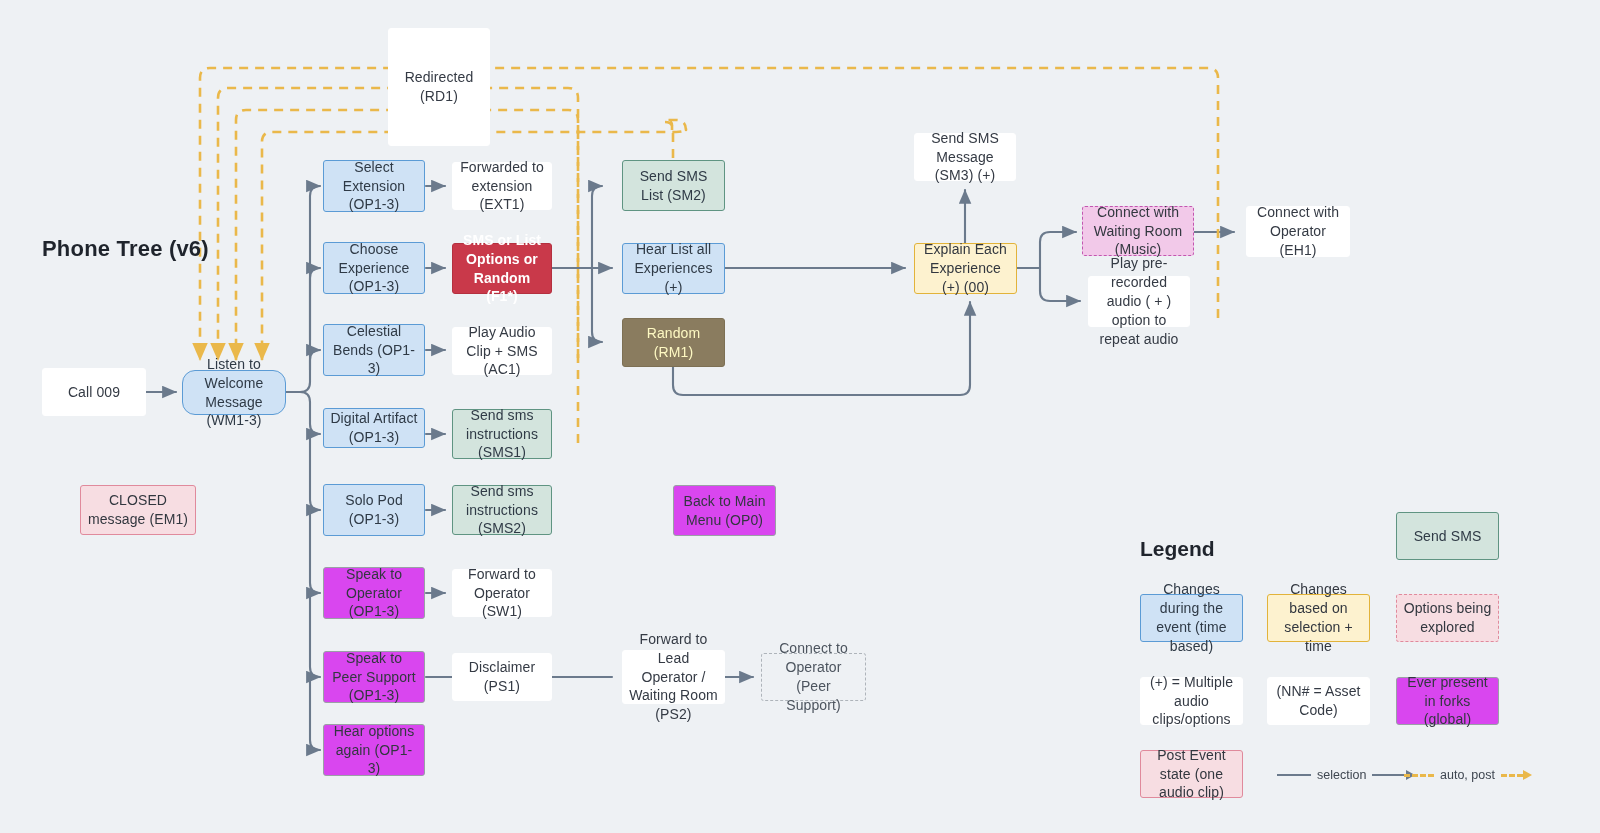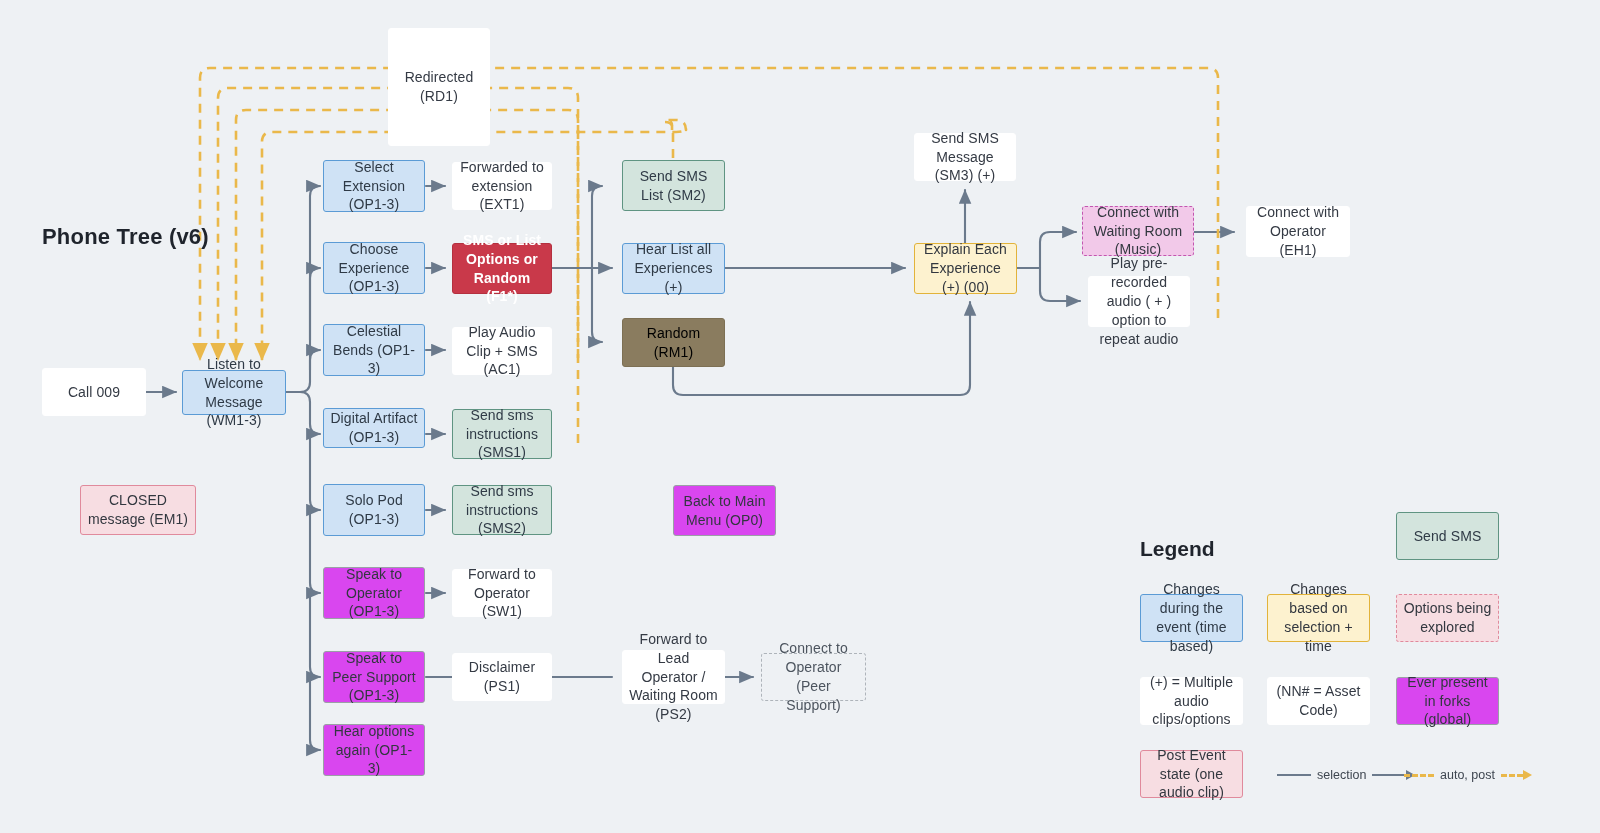--- a/index.html
+++ b/index.html
@@ -26,21 +26,21 @@
     padding:4px 6px;
     letter-spacing:.1px;
   }
   
   .s-blue   {background:#cfe2f5;border:1.4px solid #5b9bd5;color:#2f3a46;}
   .s-white  {background:#ffffff;border:1px solid #ffffff;color:#343a44;}
   .s-green  {background:#d3e4dd;border:1.4px solid #5f9482;color:#2f3a46;}
   .s-grey   {background:#d946ef;border:1.4px solid #9aa0a6;color:#32373f;}
   .s-yellow {background:#fdf2cf;border:1.4px solid #e2b33a;color:#32373f;}
   .s-red    {background:#c9394a;border:1.4px solid #b4303f;color:#ffffff;font-weight:bold;}
-  .s-brown  {background:#8a7c5f;border:1.4px solid #7d7054;color:#000000;}
+  .s-brown  {background:#8a7c5f;border:1.4px solid #7d7054;color:#fef9c3;}
   .s-pink   {background:#f7dde2;border:1.4px solid #e08a9c;color:#32373f;}
   .s-pinkdash{background:#f2c9e9;border:1.6px dashed #c256b0;color:#32373f;}
   .s-dashgrey{background:transparent;border:1.5px dashed #aeb4ba;color:#4c545e;}
 
   .title{
     position:absolute;
     font-size:22px;font-weight:bold;color:#1f242c;
     letter-spacing:.2px;
   }
   .legend-title{
@@ -125,27 +125,27 @@
 
     <g fill="none" stroke="#eab84a" stroke-width="2.6" stroke-dasharray="9 7" stroke-linecap="butt" stroke-linejoin="round">
       <path d="M1218,318 L1218,78 Q1218,68 1208,68 L210,68 Q200,68 200,78 L200,360" marker-end="url(#ahd)"></path>
       <path d="M578,358 L578,98 Q578,88 568,88 L228,88 Q218,88 218,98 L218,360" marker-end="url(#ahd)"></path>
       <path d="M578,443 L578,120 Q578,110 568,110 L246,110 Q236,110 236,120 L236,360" marker-end="url(#ahd)"></path>
       <path d="M672,130 L672,126 Q672,120 666,120 L676,120 Q686,120 686,130 L686,128 Q686,132 676,132 L272,132 Q262,132 262,142 L262,360" marker-end="url(#ahd)"></path>
       <path d="M673,158 L673,130 Q673,122 665,122"></path>
     </g>
   </svg>
 
-  <div class="title" style="left:42px;top:224px;">Phone Tree (v6)</div>
+  <div class="title" style="left:42px;top:236px;">Phone Tree (v6)</div>
 
   <div class="node s-white" style="left:388px;top:28px;width:102px;height:118px;">Redirected (RD1)</div>
 
   <div class="node s-white" style="left:42px;top:368px;width:104px;height:48px;">Call 009</div>
 
-  <div class="node s-blue" style="left:182px;top:370px;width:104px;height:45px;">Listen to Welcome Message (WM1-3)</div>
+  <div class="node s-blue" style="left:182px;top:370px;width:104px;height:45px;border-radius:13px;">Listen to Welcome Message (WM1-3)</div>
 
   <div class="node s-pink" style="left:80px;top:485px;width:116px;height:50px;">CLOSED message (EM1)</div>
 
   <div class="node s-blue" style="left:323px;top:160px;width:102px;height:52px;">Select Extension (OP1-3)</div>
   <div class="node s-blue" style="left:323px;top:242px;width:102px;height:52px;">Choose Experience (OP1-3)</div>
   <div class="node s-blue" style="left:323px;top:324px;width:102px;height:52px;">Celestial Bends (OP1-3)</div>
   <div class="node s-blue" style="left:323px;top:408px;width:102px;height:40px;">Digital Artifact (OP1-3)</div>
   <div class="node s-blue" style="left:323px;top:484px;width:102px;height:52px;">Solo Pod (OP1-3)</div>
   <div class="node s-grey" style="left:323px;top:567px;width:102px;height:52px;">Speak to Operator (OP1-3)</div>
   <div class="node s-grey" style="left:323px;top:651px;width:102px;height:52px;">Speak to Peer Support (OP1-3)</div>

